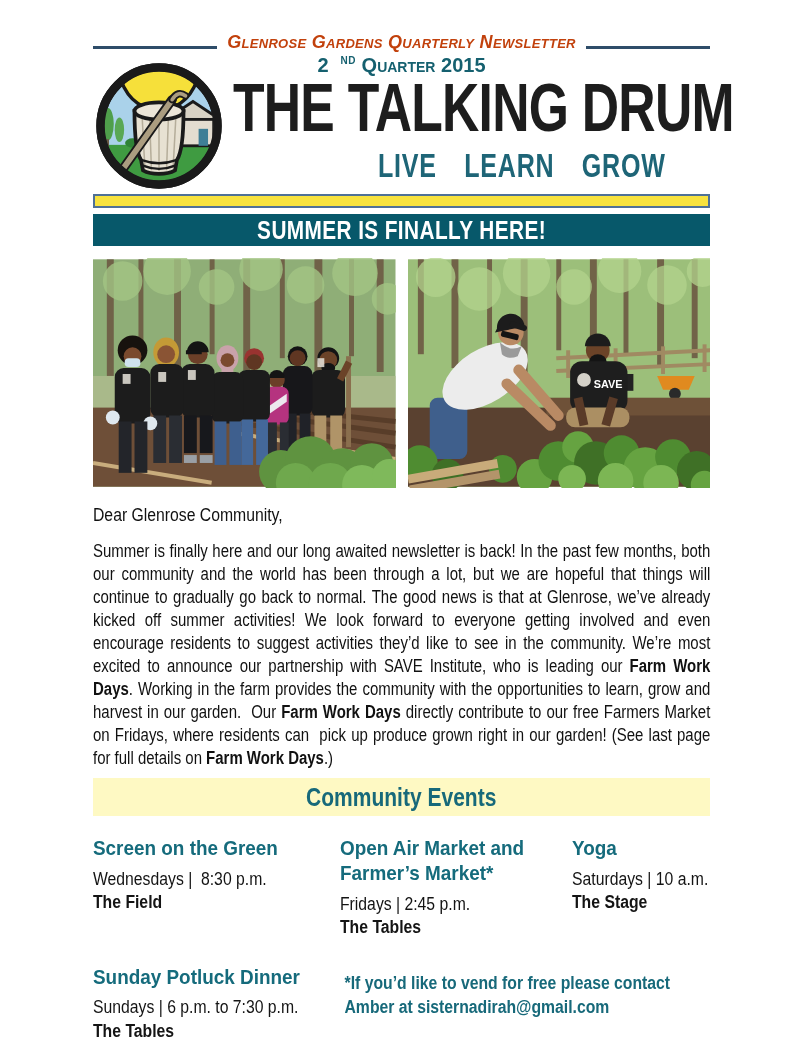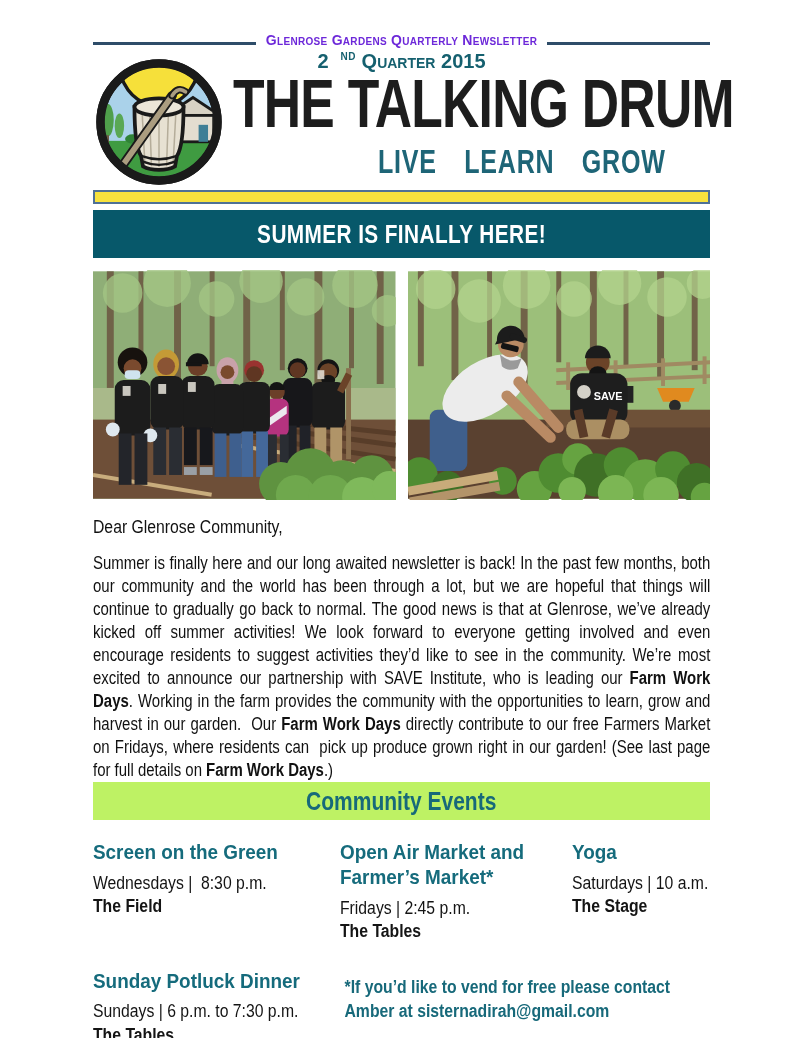--- a/index.html
+++ b/index.html
@@ -7,22 +7,22 @@
     position:relative;width:798px;height:1038px;background:#ffffff;
     font-family:"Liberation Sans", sans-serif;color:#111;overflow:hidden;margin:0 auto;
   }
   .content{margin-left:93px;width:617px;}
 
   
   .masthead{padding-top:33px;}
   .kicker-row{display:flex;align-items:flex-end;gap:10px;}
   .rule{flex:1;height:3px;background:#2e4d69;margin-bottom:2px;}
   .kicker{
-    font-variant:small-caps;font-weight:bold;font-size:14px;color:#6d28d9;
-    letter-spacing:.3px;line-height:1;white-space:nowrap;
+    font-variant:small-caps;font-weight:bold;font-size:18px;color:#c2410c;
+    letter-spacing:.3px;line-height:1;white-space:nowrap;font-style:italic;
   }
   .issue{
     text-align:center;color:#15606f;font-weight:bold;font-size:20px;margin-top:3px;line-height:1.1;
   }
   .issue sup{font-size:10px;text-transform:uppercase;letter-spacing:.5px;padding-left:12px;}
   .sc{font-variant:small-caps;}
 
   
   .brand{display:flex;margin-top:-16px;height:134px;position:relative;text-align:center;}
   .logo{width:132px;height:132px;flex:none;}
@@ -34,29 +34,29 @@
   .tagline{
     margin-top:8px;margin-left:62px;color:#1e6577;font-weight:bold;font-size:33px;
     transform:scaleX(.76);transform-origin:0 50%;white-space:nowrap;letter-spacing:1px;
   }
   .tagline span{margin-right:36px;}
   .tagline span:last-child{margin-right:0;}
 
   
   .yellow-rule{height:10px;background:#f7e23e;border:2px solid #4f7196;}
   .banner-teal{
-    margin-top:6px;background:#07586a;height:48px;
+    margin-top:6px;background:#07586a;height:32px;
     display:flex;align-items:center;justify-content:center;
   }
   .banner-teal span{
     color:#ffffff;font-size:26px;font-weight:600;letter-spacing:.5px;
     transform:scaleX(.8);white-space:nowrap;
   }
   .banner-yellow{
-    background:#bef264;height:38px;
+    margin-top:8px;background:#fef9c3;height:38px;
     display:flex;align-items:center;justify-content:center;
   }
   .banner-yellow span{
     color:#17697a;font-size:25px;font-weight:bold;transform:scaleX(.84);white-space:nowrap;
   }
 
   
   .photos{display:flex;gap:12px;margin-top:12px;}
   .photo{width:306px;height:230px;display:block;}
 

